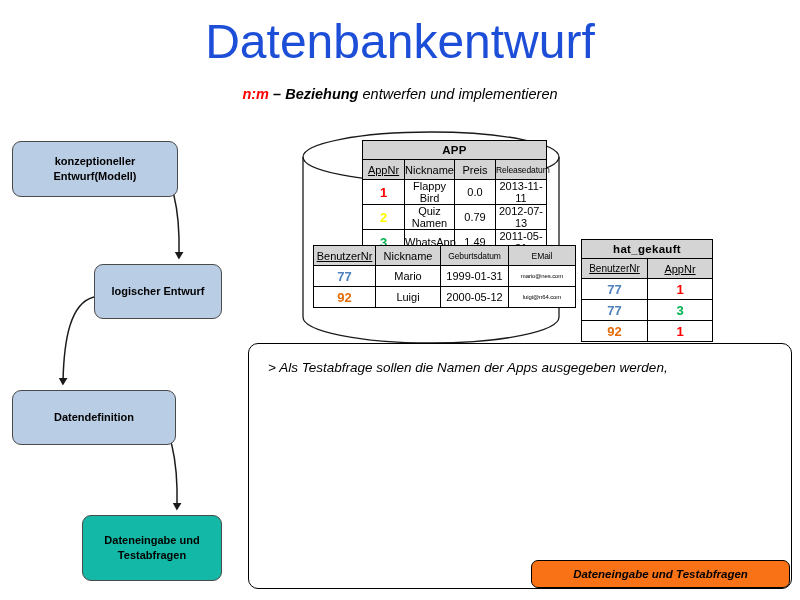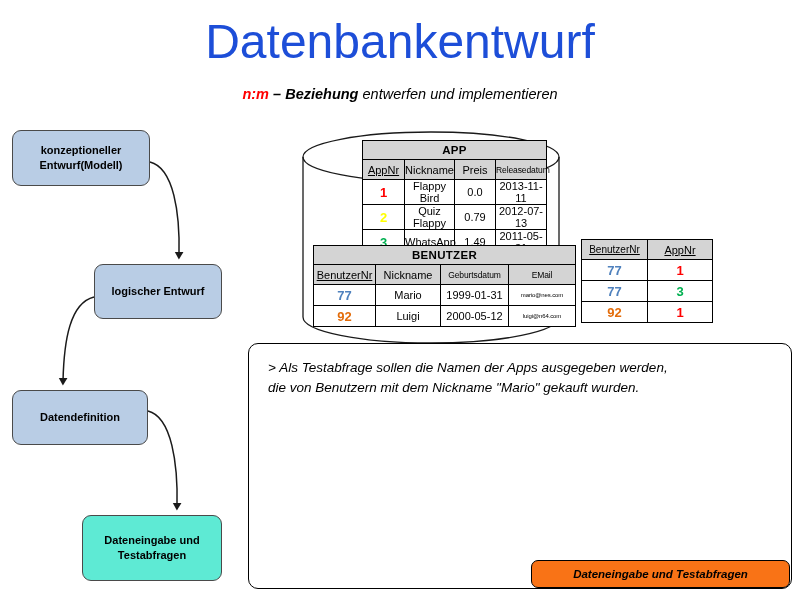--- a/index.html
+++ b/index.html
@@ -67,25 +67,25 @@
     align-items: center;
     justify-content: center;
     text-align: center;
     font-size: 11px;
     font-weight: bold;
     line-height: 1.35;
     padding: 2px 6px;
     color: #000000;
   }
   .flowbox.blue  { background: #b9cde5; }
-  .flowbox.green { background: #5eead4; justify-content: center; }
-
-  #box-konzept { left: 12px;  top: 130px; width: 138px; height: 56px; }
+  .flowbox.green { background: #14b8a6; justify-content: center; }
+
+  #box-konzept { left: 12px;  top: 141px; width: 166px; height: 56px; }
   #box-logisch { left: 94px;  top: 264px; width: 128px; height: 55px; }
-  #box-datdef  { left: 12px;  top: 390px; width: 136px; height: 55px; }
+  #box-datdef  { left: 12px;  top: 390px; width: 164px; height: 55px; }
   #box-dateing { left: 82px;  top: 515px; width: 140px; height: 66px; }
 
   svg.connector {
     position: absolute;
     left: 0;
     top: 0;
     width: 800px;
     height: 600px;
     pointer-events: none;
     overflow: visible;
@@ -259,21 +259,21 @@
       <td class="colhead small">Releasedatum</td>
     </tr>
     <tr>
       <td class="cell num" style="color:#ff0000">1</td>
       <td class="cell">Flappy Bird</td>
       <td class="cell">0.0</td>
       <td class="cell">2013-11-11</td>
     </tr>
     <tr>
       <td class="cell num" style="color:#ffff00">2</td>
-      <td class="cell">Quiz Flappy</td>
+      <td class="cell">Quiz Namen</td>
       <td class="cell">0.79</td>
       <td class="cell">2012-07-13</td>
     </tr>
     <tr>
       <td class="cell num" style="color:#00b050">3</td>
       <td class="cell">WhatsApp</td>
       <td class="cell">1.49</td>
       <td class="cell">2011-05-31</td>
     </tr>
   </tbody>
@@ -281,23 +281,20 @@
 
 <table class="dbtable" id="tbl-benutzer" style="left:313px; top:245px; width:262px;">
   <colgroup>
       <col style="width:62px">
       <col style="width:65px">
       <col style="width:68px">
       <col style="width:67px">
     </colgroup>
   <tbody>
     <tr>
-      <td class="tbl-title" colspan="4">BENUTZER</td>
-    </tr>
-    <tr>
       <td class="colhead pk">BenutzerNr</td>
       <td class="colhead">Nickname</td>
       <td class="colhead small">Geburtsdatum</td>
       <td class="colhead small">EMail</td>
     </tr>
     <tr>
       <td class="cell num" style="color:#4f81bd">77</td>
       <td class="cell">Mario</td>
       <td class="cell">1999-01-31</td>
       <td class="cell tiny">mario@nes.com</td>
@@ -311,20 +308,23 @@
   </tbody>
 </table>
 
 <table class="dbtable" id="tbl-hatgekauft" style="left:581px; top:239px; width:131px;">
   <colgroup>
       <col style="width:66px">
       <col style="width:65px">
     </colgroup>
   <tbody>
     <tr>
+      <td class="tbl-title" colspan="2">hat_gekauft</td>
+    </tr>
+    <tr>
       <td class="colhead pk" style="font-size:10px">BenutzerNr</td>
       <td class="colhead pk">AppNr</td>
     </tr>
     <tr>
       <td class="cell num" style="color:#4f81bd">77</td>
       <td class="cell num" style="color:#ff0000">1</td>
     </tr>
     <tr>
       <td class="cell num" style="color:#4f81bd">77</td>
       <td class="cell num" style="color:#00b050">3</td>
@@ -333,18 +333,17 @@
       <td class="cell num" style="color:#e36c0a">92</td>
       <td class="cell num" style="color:#ff0000">1</td>
     </tr>
   </tbody>
 </table>
 
 <div id="content-box"></div>
 
 <div id="content-text">
   <span>&gt; Als Testabfrage sollen die Namen der Apps ausgegeben werden,</span><br>
-  <span>die von Benutzern mit dem Nickname "Mario" gekauft wurden.</span>
 </div>
 
 <div id="footer-tab">
   <span>Dateneingabe und Testabfragen</span>
 </div>
 
 </body></html>

